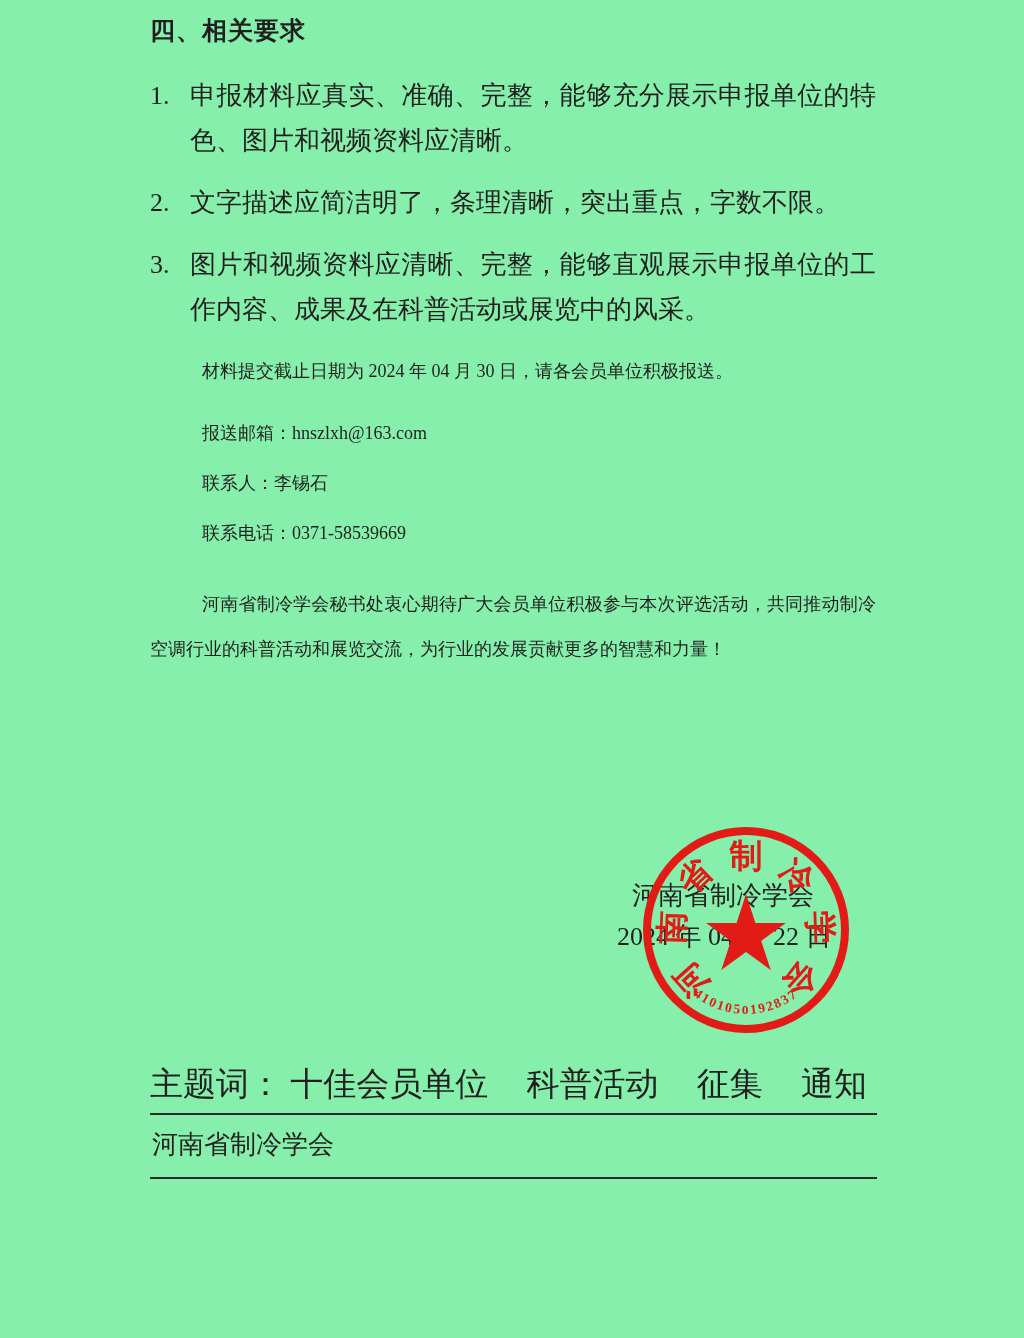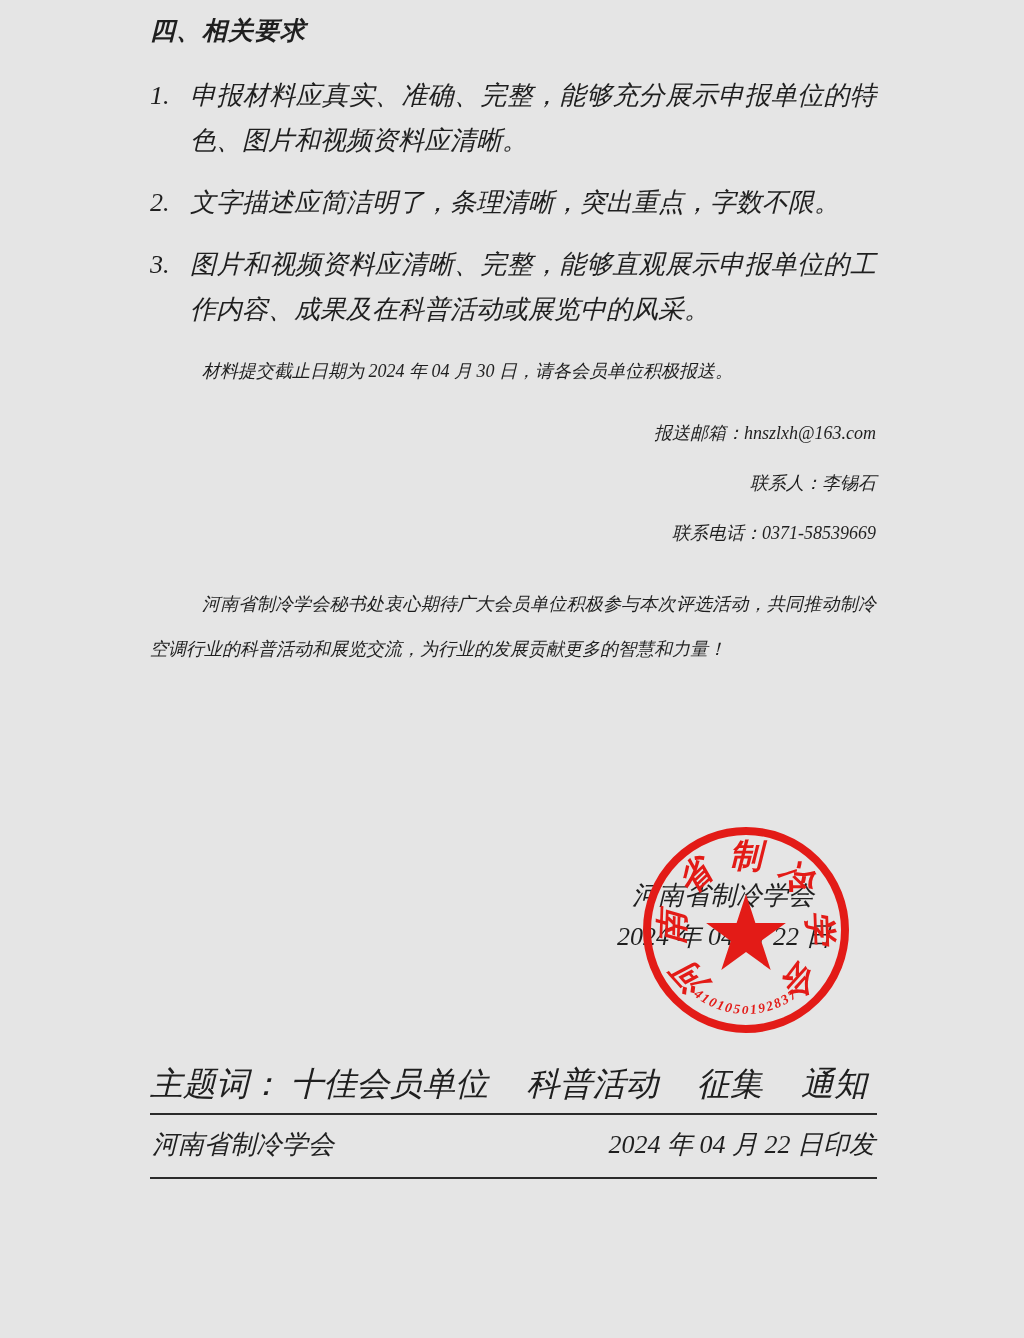--- a/index.html
+++ b/index.html
@@ -4,25 +4,24 @@
 <style>
   :root{
     --ink:#1f1f1f;
     --seal-red:#e31b17;
     --rule:#2b2b2b;
   }
   html,body{margin:0;padding:0;background:#ffffff;}
   .page{
     position:relative;
     width:1024px;height:1338px;
-    background:#e5e5e5;
+    background:#86efac;
     color:var(--ink);
     font-family:"Liberation Serif","DejaVu Serif",serif;
     overflow:hidden;
-    font-style:italic;
   }
   .content{
     position:absolute;left:150px;top:14px;width:726px;
   }
   .section-heading{
     font-family:"Liberation Sans","DejaVu Sans",sans-serif;
     font-size:25px;font-weight:700;letter-spacing:1px;
     margin:0 0 26px 0;
   }
   .req-item{
@@ -32,21 +31,21 @@
   }
   .req-item .num{flex:0 0 40px;}
   .req-item .txt{flex:1;text-align:justify;}
   .para{
     font-size:18px;line-height:45px;
     margin:0 0 17px 0;
     text-indent:52px;
     text-align:justify;
   }
   .para.contact-line{
-    text-align:right;
+    text-align:left;
     margin:0 0 5px 0;
   }
   .para.closing{margin-top:26px;}
   
   .sig-org{
     position:absolute;left:632px;top:880px;
     font-size:26px;line-height:32px;white-space:nowrap;
   }
   .sig-date{
     position:absolute;left:617px;top:921px;
@@ -148,17 +147,16 @@
   <div class="footer">
     <p class="keywords">
       <span class="label">主题词：</span>
       <span class="kw">十佳会员单位</span>
       <span class="kw">科普活动</span>
       <span class="kw">征集</span>
       <span class="kw">通知</span>
     </p>
     <div class="issue-row">
       <span>河南省制冷学会</span>
-      <span>2024 年 04 月 22 日印发</span>
     </div>
   </div>
 
 </div>
 
 </body></html>

